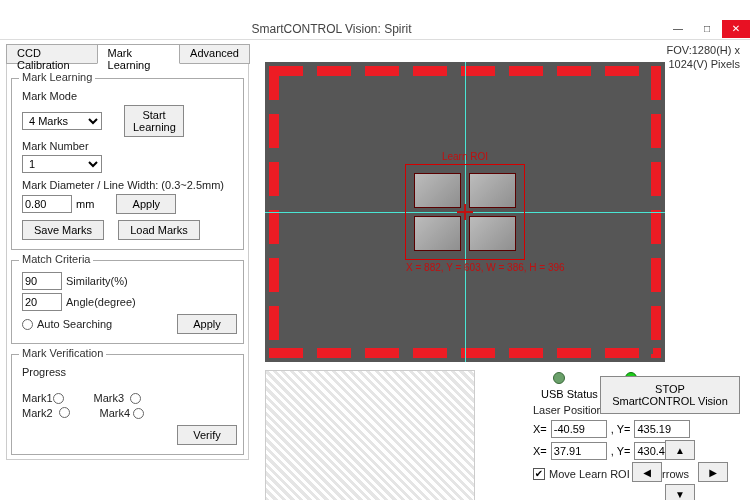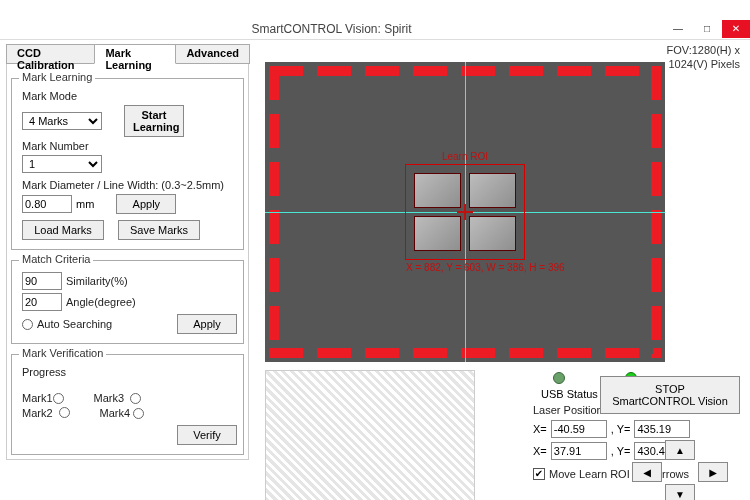--- a/index.html
+++ b/index.html
@@ -4,31 +4,31 @@
 <style>
   * { box-sizing: border-box; margin: 0; padding: 0; font-family: "Segoe UI", Tahoma, sans-serif; font-size: 11px; }
   body { background: #fff; width: 750px; height: 500px; overflow: hidden; position: relative; }
   .titlebar { height: 22px; background: #fff; display: flex; align-items: center; justify-content: space-between; border-bottom: 1px solid #ddd; margin-top: 18px; }
   .titlebar .title { flex: 1; text-align: center; color: #444; font-size: 12px; }
   .winbtns { display: flex; }
   .winbtn { width: 28px; height: 18px; display: flex; align-items: center; justify-content: center; margin-left: 1px; font-size: 10px; color: #333; }
   .winbtn.close { background: #e81123; color: #fff; }
   .main { display: flex; height: calc(500px - 22px); }
   .leftpanel { width: 255px; padding: 4px 6px; background: #fff; }
-  .tabs { display: flex; height: 20px; font-weight: bold; }
+  .tabs { display: flex; height: 20px; }
   .tab { padding: 2px 10px; border: 1px solid #aaa; background: #f0f0f0; margin-right: -1px; font-size: 11px; }
   .tab.active { background: #fff; border-bottom: 1px solid #fff; position: relative; z-index: 2; }
   .groupbox { border: 1px solid #aaa; margin-top: 10px; padding: 8px 6px 6px 6px; position: relative; }
   .groupbox > .legend { position: absolute; top: -8px; left: 7px; background: #fff; padding: 0 3px; font-size: 11px; color: #333; }
   .row { display: flex; align-items: center; gap: 4px; margin: 3px 0; }
   .sub { padding-left: 4px; }
   label { color: #222; }
   select, input[type="text"] { border: 1px solid #888; height: 18px; padding: 0 2px; font-size: 11px; background: #fff; }
   button.btn { border: 1px solid #888; background: #efefef; padding: 3px 8px; font-size: 11px; }
-  .btn.big { height: 32px; width: 60px; font-weight: bold; }
+  .btn.big { height: 32px; width: 60px; }
   .radio { width: 11px; height: 11px; border: 1px solid #666; border-radius: 50%; display: inline-block; }
   .rightpanel { flex: 1; position: relative; padding: 6px 4px 4px 6px; }
   .fov { position: absolute; top: 4px; right: 10px; text-align: right; font-size: 11px; color: #333; line-height: 1.25; }
   .videoframe { position: absolute; top: 22px; left: 10px; width: 400px; height: 300px; background: #565656; overflow: hidden; padding-left: 10px; }
   .dashborder { position: absolute; inset: 4px; }
   .dash { position: absolute; background: #ed1c24; }
   .cross-v { position: absolute; left: 50%; top: 0; width: 1px; height: 100%; background: #49e6d4; }
   .cross-h { position: absolute; top: 50%; left: 0; height: 1px; width: 100%; background: #49e6d4; }
   .roi { position: absolute; left: 50%; top: 50%; width: 120px; height: 96px; transform: translate(-50%, -50%); border: 1px solid #d40000; }
   .roi .lab { position: absolute; top: -14px; left: 50%; transform: translateX(-50%); color: #c01010; font-size: 10px; }
@@ -96,22 +96,22 @@
           </div>
         <div class="row sub" style="margin-top:6px">
             <label>Mark Diameter / Line Width: (0.3~2.5mm)</label>
           </div>
         <div class="row sub">
           <input type="text" style="width: 50px;" value="0.80">
           <span>mm</span>
           <button class="btn" style="margin-left:18px;width:60px">Apply</button>
         </div>
         <div class="row sub" style="margin-top:6px; gap:14px">
+          <button class="btn" style="width:82px">Save Marks</button>
           <button class="btn" style="width:82px">Load Marks</button>
-          <button class="btn" style="width:82px">Save Marks</button>
         </div>
       </div>
 
       <div class="groupbox">
         <div class="legend">Match Criteria</div>
         <div class="row sub">
           <input type="text" style="width: 40px;" value="90">
           <label>Similarity(%)</label>
         </div>
         <div class="row sub">

